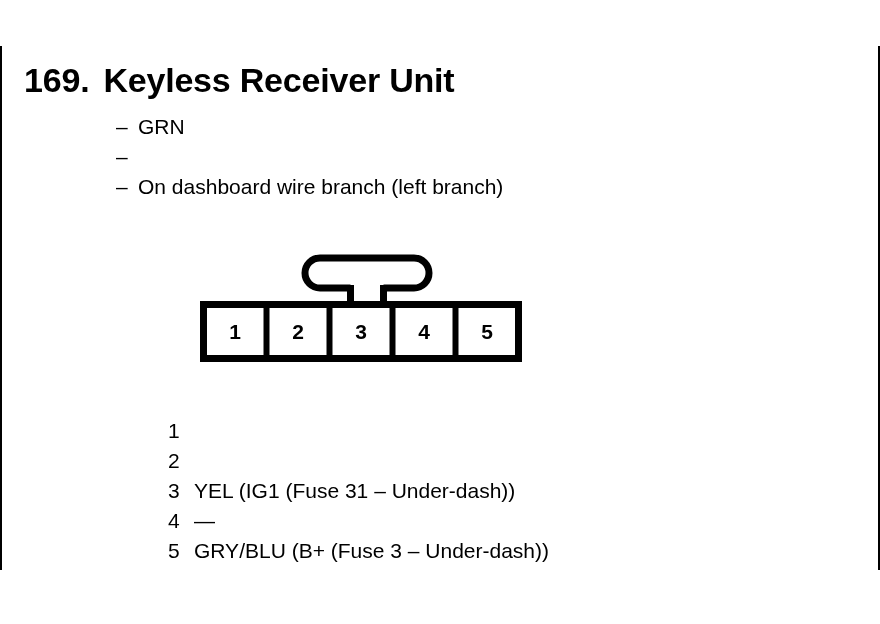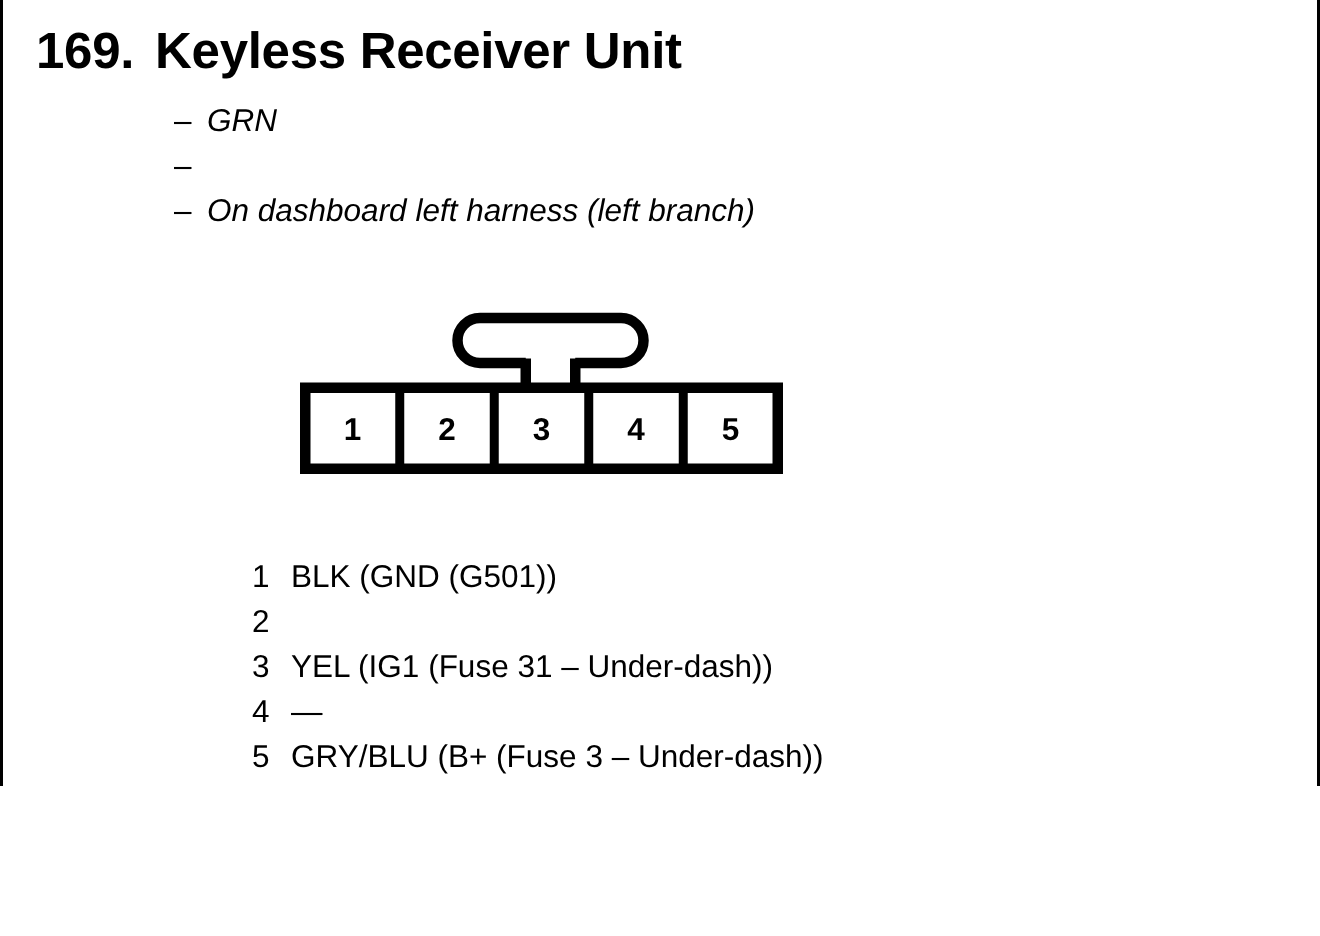--- a/index.html
+++ b/index.html
@@ -11,20 +11,21 @@
   body {
     font-family: "Liberation Sans", sans-serif;
     color: #000000;
   }
   #page {
     position: relative;
     width: 880px;
     height: 524px;
     background: #ffffff;
     overflow: hidden;
+    margin-top: 46px;
   }
   
   .edge-rule {
     position: absolute;
     top: 0;
     width: 2px;
     height: 624px;
     background: #000000;
   }
   .edge-rule.left  { left: 0; }
@@ -54,21 +55,21 @@
   .note-row {
     display: flex;
     align-items: baseline;
     white-space: nowrap;
   }
   .note-dash {
     width: 22px;
     flex: 0 0 22px;
     font-size: 21px;
   }
-  .note-text { font-size: 21px; font-style: italic; }
+  .note-text { font-size: 21px; }
 
   
   #connector-figure {
     position: absolute;
     left: 196px;
     top: 204px;
     width: 340px;
     height: 116px;
   }
   #connector-figure svg { display: block; }
@@ -119,21 +120,21 @@
       <span class="note-dash">–</span>
       <span class="note-text">GRN</span>
     </div>
 
     <div class="note-row">
       <span class="note-dash">–</span>
     </div>
 
     <div class="note-row">
       <span class="note-dash">–</span>
-      <span class="note-text">On dashboard left harness (left branch)</span>
+      <span class="note-text">On dashboard wire branch (left branch)</span>
     </div>
 
   </div>
 
   <div id="connector-figure">
     <svg width="340" height="116" viewBox="0 0 340 116">
 
       <g>
 
         <path d="M 151 38
@@ -161,21 +162,20 @@
       <text class="pin-number" x="228" y="89">4</text>
       <text class="pin-number" x="291" y="89">5</text>
 
     </svg>
   </div>
 
   <div id="pin-legend">
 
     <div class="legend-row">
       <span class="legend-num">1</span>
-      <span class="legend-desc">BLK (GND (G501))</span>
     </div>
 
     <div class="legend-row">
       <span class="legend-num">2</span>
     </div>
 
     <div class="legend-row">
       <span class="legend-num">3</span>
       <span class="legend-desc">YEL (IG1 (Fuse 31 – Under-dash))</span>
     </div>

